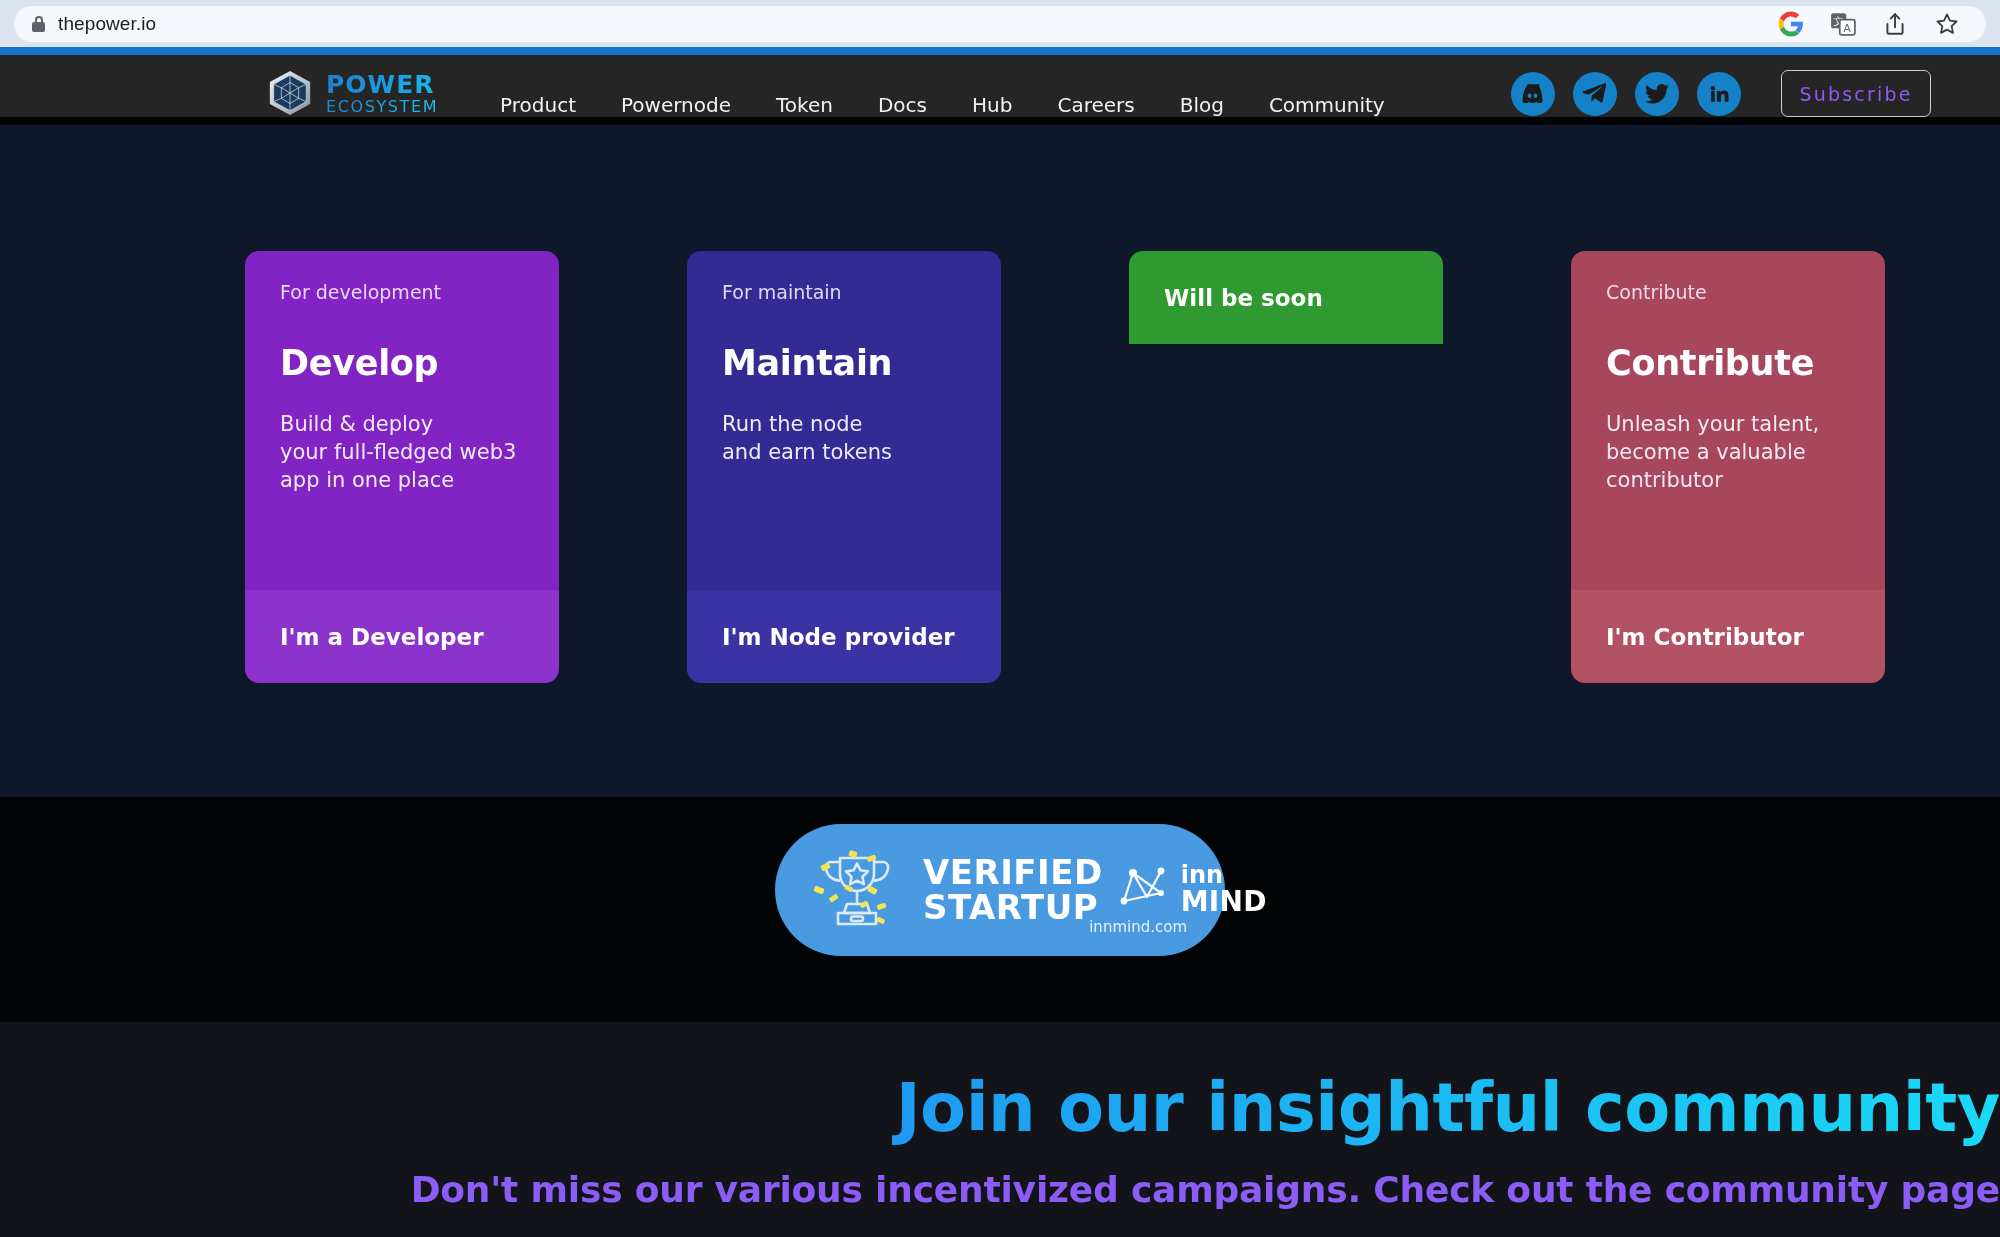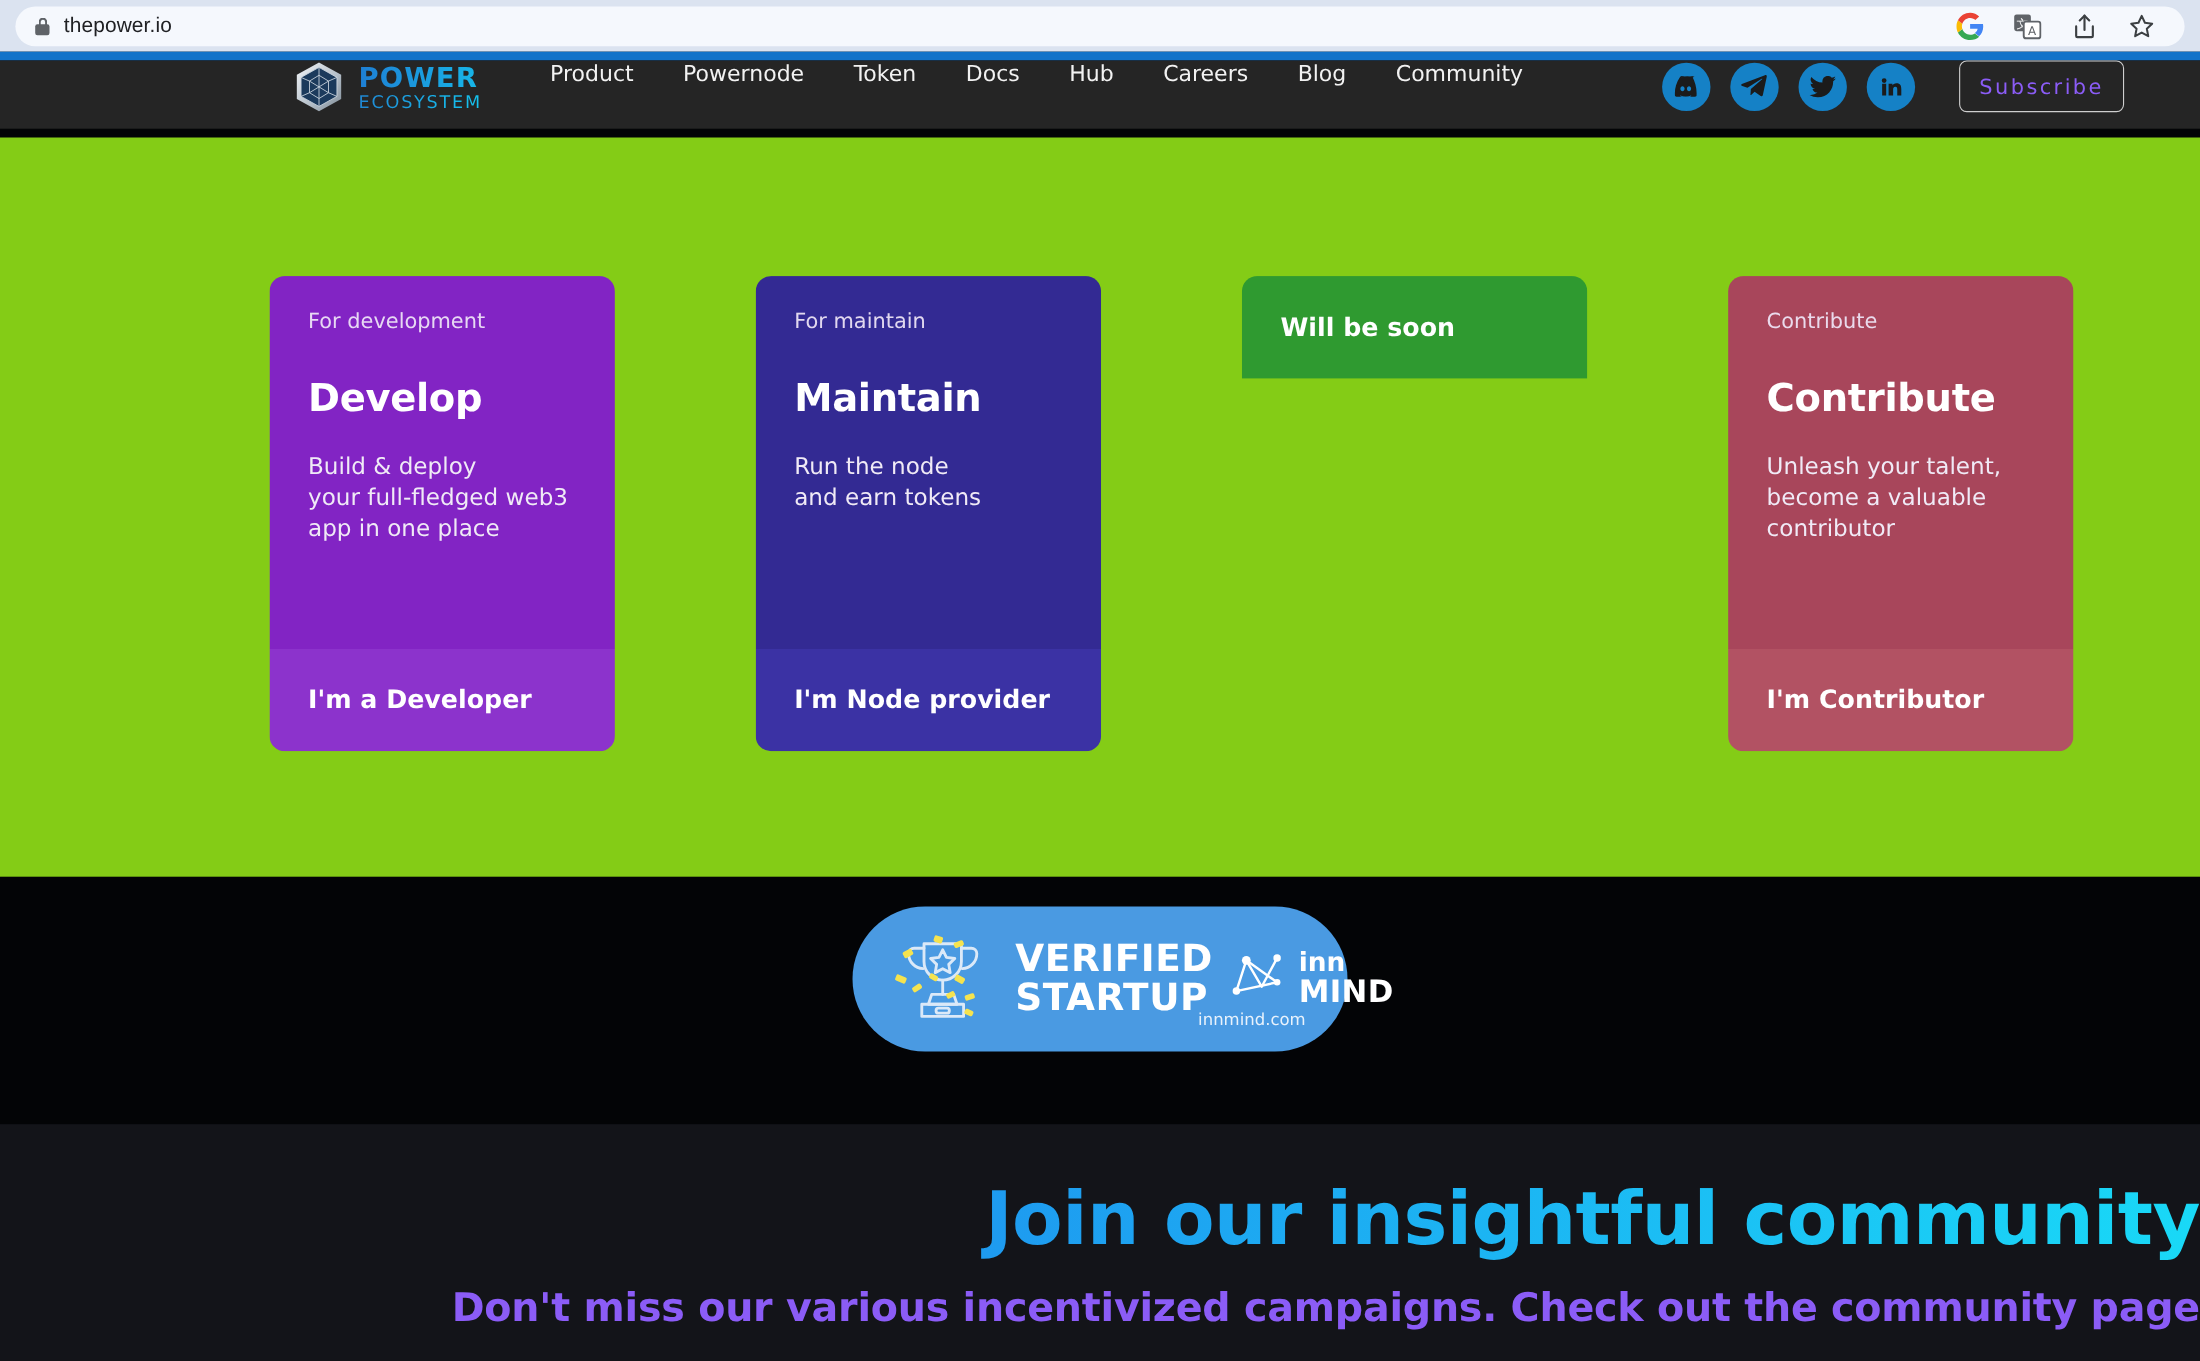--- a/index.html
+++ b/index.html
@@ -77,21 +77,21 @@
   }
 
   
   .site-header {
     position: absolute;
     top: 55px; left: 0;
     width: 2000px;
     height: 62px;
     background: #252525;
     display: flex;
-    align-items: flex-start;
+    align-items: flex-end;
   }
   .brand {
     display: flex;
     align-items: center;
     gap: 12px;
     margin-left: 266px;
   }
   .brand-mark { width: 48px; height: 48px; display: block; }
   .brand-text { display: flex; flex-direction: column; line-height: 1; }
   .brand-power {
@@ -160,21 +160,21 @@
     justify-content: center;
     cursor: pointer;
   }
 
   
   .hero {
     position: absolute;
     top: 125px; left: 0;
     width: 2000px;
     height: 672px;
-    background: #84cc16;
+    background: #0f172a;
   }
   .cards {
     position: absolute;
     top: 126px; left: 245px;
     display: flex;
     gap: 128px;
   }
   .card {
     width: 314px;
     height: 432px;

